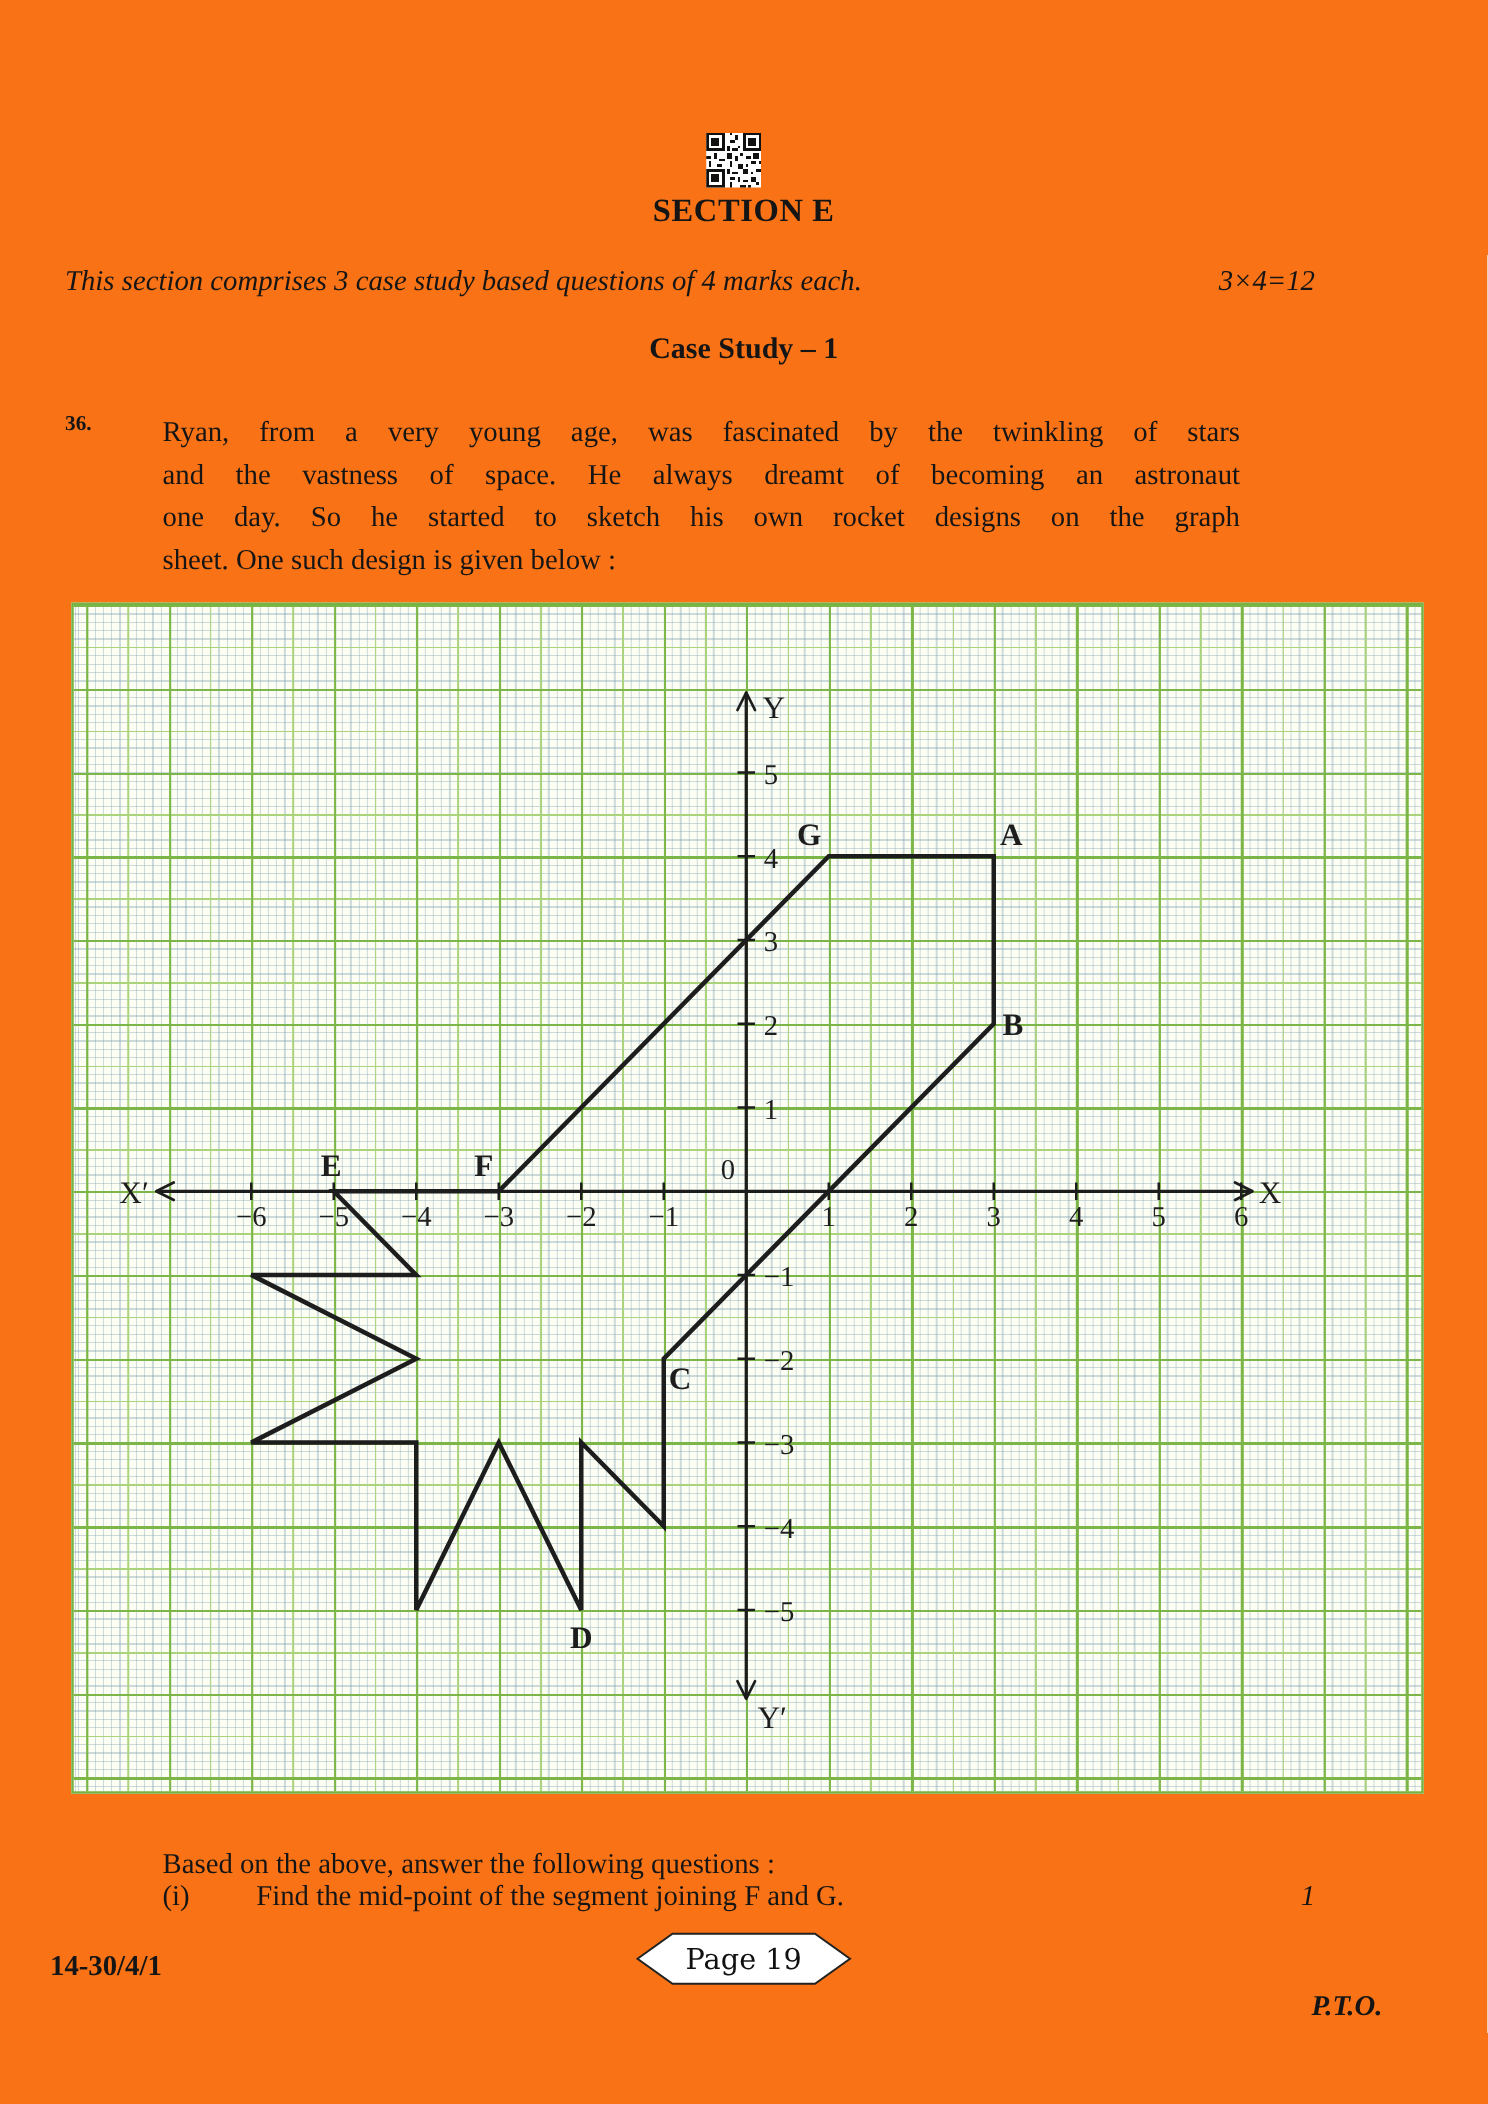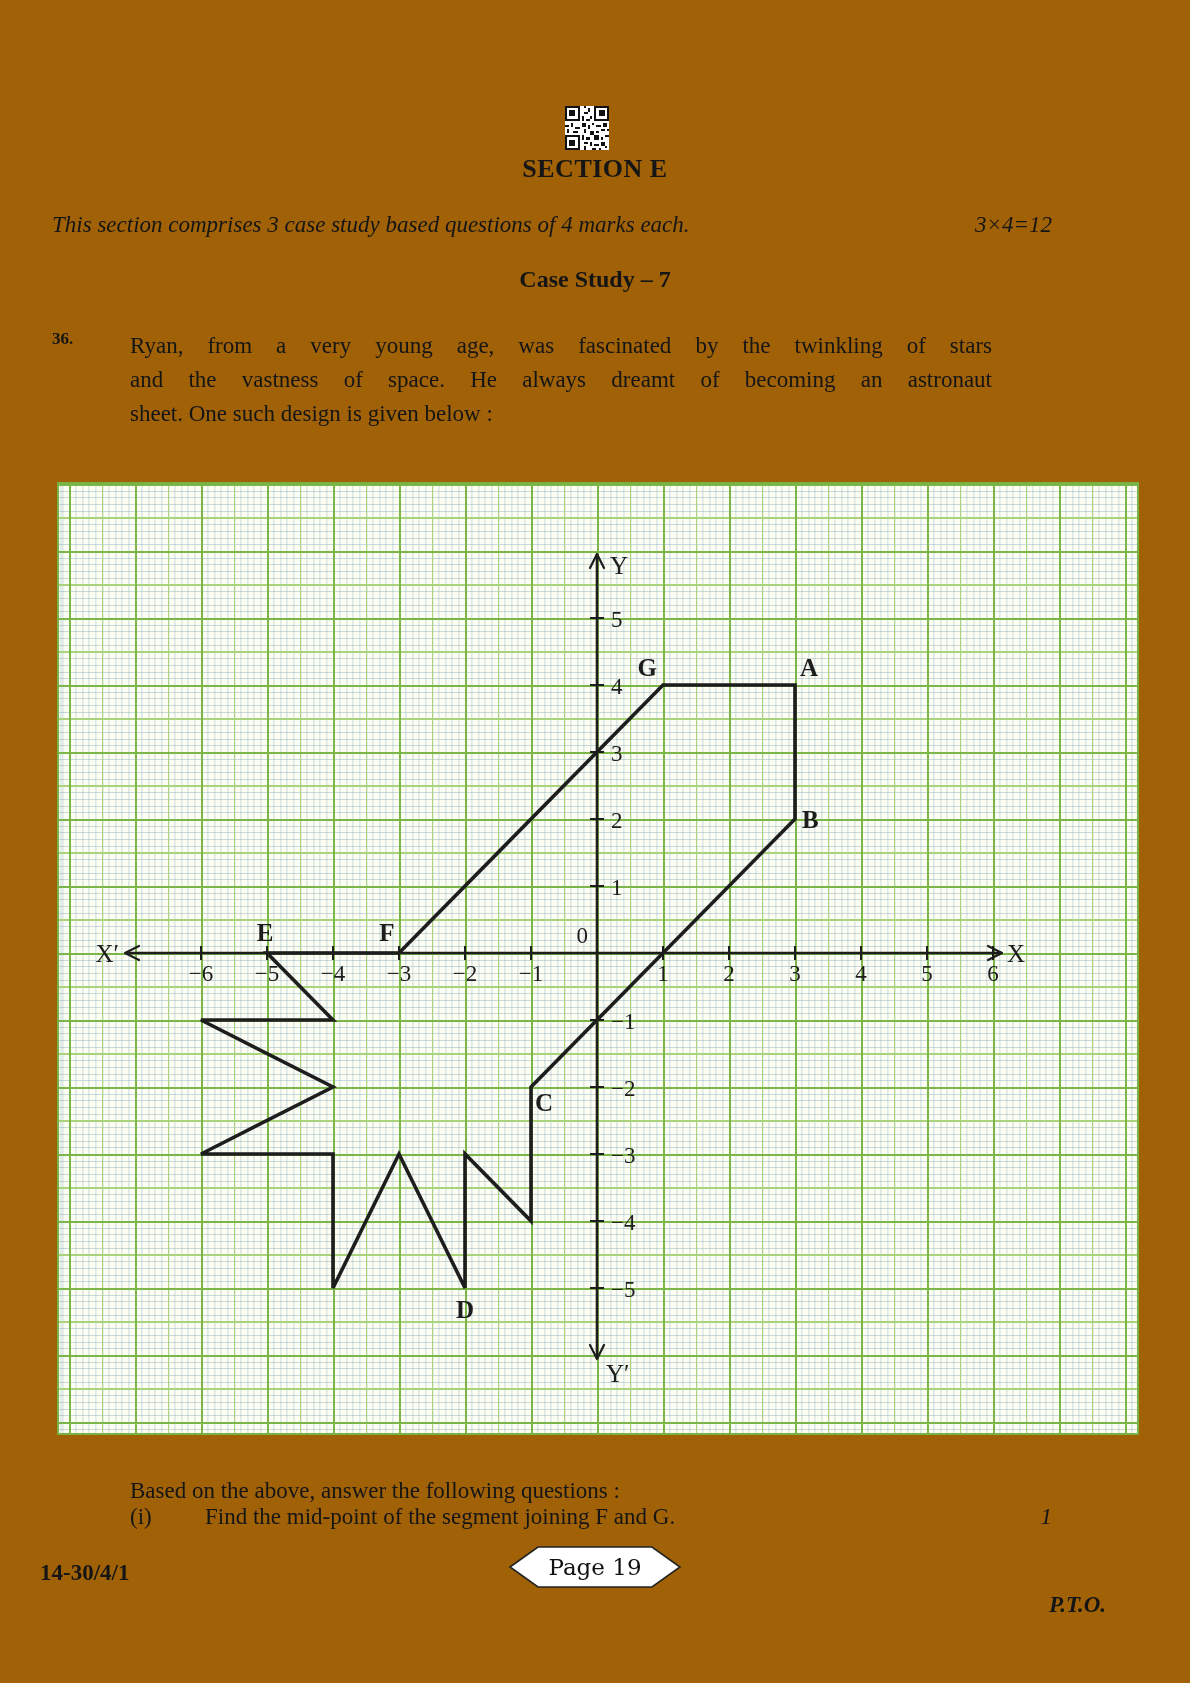--- a/index.html
+++ b/index.html
@@ -1,17 +1,17 @@
 <!DOCTYPE html>
 <html><head>
 <meta charset="utf-8">
 <style>
   html,body{margin:0;padding:0;background:#e8e8e8;}
   #page{
-    position:relative;width:1190px;height:1683px;background:#a16207;
+    position:relative;width:1190px;height:1683px;background:#f97316;
     font-family:"Liberation Serif",serif;color:#151515;overflow:hidden;
     margin:0 auto;
   }
   .abs{position:absolute;}
   .center{left:0;width:100%;text-align:center;}
   #qr{left:565px;top:106px;width:44px;height:44px;}
   #section-title{top:154px;font-size:26px;font-weight:bold;letter-spacing:.5px;}
   #meta-row{top:212px;left:52px;right:138px;font-style:italic;font-size:23px;display:flex;justify-content:space-between;}
   #case-title{top:266px;font-size:24px;font-weight:bold;}
   #qnum{left:52px;top:329px;font-size:17px;font-weight:bold;}
@@ -94,26 +94,27 @@
     </g>
   </svg>
 
   <div id="section-title" class="abs center">SECTION E</div>
 
   <div id="meta-row" class="abs">
     <span>This section comprises 3 case study based questions of 4 marks each.</span>
     <span>3×4=12</span>
   </div>
 
-  <div id="case-title" class="abs center">Case Study – 7</div>
+  <div id="case-title" class="abs center">Case Study – 1</div>
 
   <div id="qnum" class="abs">36.</div>
   <div id="qlines" class="abs">
       <div class="jline">Ryan, from a very young age, was fascinated by the twinkling of stars</div>
       <div class="jline">and the vastness of space. He always dreamt of becoming an astronaut</div>
+      <div class="jline">one day. So he started to sketch his own rocket designs on the graph</div>
       <div>sheet. One such design is given below :</div>
     </div>
 
   <div id="sheet" class="abs">
     <svg id="figure-svg" xmlns="http://www.w3.org/2000/svg" viewBox="0 0 1078 949">
         <line x1="66" y1="469" x2="943" y2="469" stroke="#1d1d1d" stroke-width="2.6"></line>
         <line x1="538" y1="70" x2="538" y2="875" stroke="#1d1d1d" stroke-width="2.6"></line>
         <path d="M80,462 L66,469 L80,476" fill="none" stroke="#1d1d1d" stroke-width="2.2" stroke-linecap="round" stroke-linejoin="round"></path>
         <path d="M929,462 L943,469 L929,476" fill="none" stroke="#1d1d1d" stroke-width="2.2" stroke-linecap="round" stroke-linejoin="round"></path>
         <path d="M531,84 L538,70 L545,84" fill="none" stroke="#1d1d1d" stroke-width="2.2" stroke-linecap="round" stroke-linejoin="round"></path>

